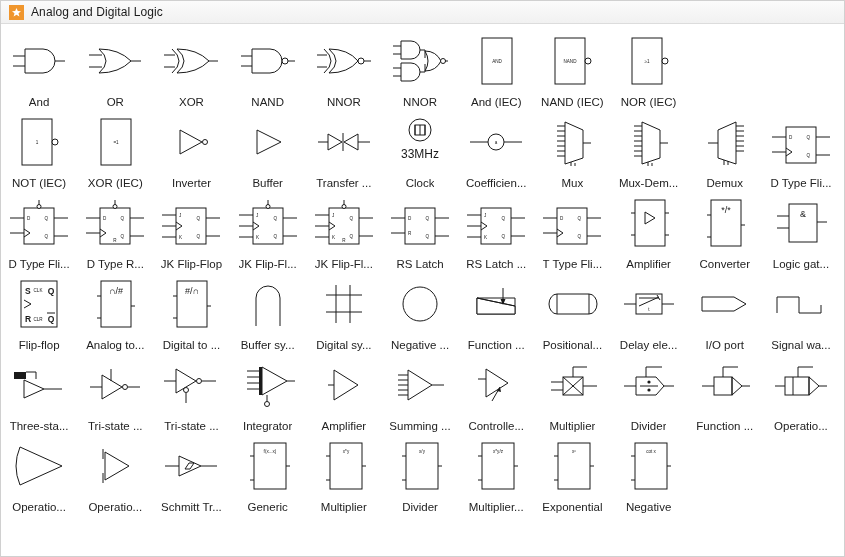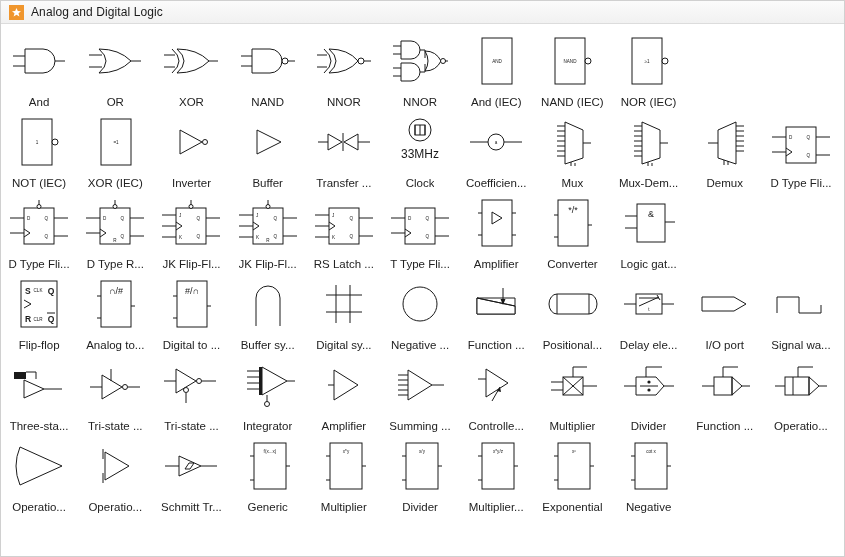--- a/index.html
+++ b/index.html
@@ -398,20 +398,38 @@
           <line class="s" x1="50" y1="38" x2="64" y2="38"></line>
           <text class="tiny" x="44" y="22" text-anchor="end">Q</text>
           <text class="tiny" x="44" y="40" text-anchor="end">Q</text>
               <line class="s" x1="35" y1="2" x2="35" y2="7"></line>
               <circle class="sf" cx="35" cy="8.5" r="2"></circle>
               <text class="tiny" x="35" y="44" text-anchor="middle">R</text>
             </svg>
           </div>
       <div class="caption">D Type R...</div>
     </div>
+        <div class="cell" title="JK Flip-Flop">
+      <div class="glyph">
+            <svg width="70" height="50" viewBox="0 0 70 50">
+              <rect class="sf" x="20" y="10" width="30" height="36"></rect>
+              <line class="s" x1="6" y1="17" x2="20" y2="17"></line>
+            <line class="s" x1="6" y1="28" x2="20" y2="28"></line>
+            <line class="s" x1="6" y1="39" x2="20" y2="39"></line>
+            <text class="tiny" x="23" y="19">J</text>
+              <text class="tiny" x="23" y="41">K</text>
+              <path class="s" d="M20 24 L26 28 L20 32"></path>
+              <line class="s" x1="50" y1="20" x2="64" y2="20"></line>
+          <line class="s" x1="50" y1="38" x2="64" y2="38"></line>
+          <text class="tiny" x="44" y="22" text-anchor="end">Q</text>
+          <text class="tiny" x="44" y="40" text-anchor="end">Q</text>
+            </svg>
+          </div>
+      <div class="caption">JK Flip-Flop</div>
+    </div>
         <div class="cell" title="JK Flip-Fl...">
       <div class="glyph">
             <svg width="70" height="50" viewBox="0 0 70 50">
               <rect class="sf" x="20" y="10" width="30" height="36"></rect>
               <line class="s" x1="6" y1="17" x2="20" y2="17"></line>
             <line class="s" x1="6" y1="28" x2="20" y2="28"></line>
             <line class="s" x1="6" y1="39" x2="20" y2="39"></line>
             <text class="tiny" x="23" y="19">J</text>
               <text class="tiny" x="23" y="41">K</text>
               <path class="s" d="M20 24 L26 28 L20 32"></path>
@@ -439,20 +457,36 @@
           <line class="s" x1="50" y1="38" x2="64" y2="38"></line>
           <text class="tiny" x="44" y="22" text-anchor="end">Q</text>
           <text class="tiny" x="44" y="40" text-anchor="end">Q</text>
               <line class="s" x1="35" y1="2" x2="35" y2="7"></line>
               <circle class="sf" cx="35" cy="8.5" r="2"></circle>
               <text class="tiny" x="35" y="44" text-anchor="middle">R</text>
             </svg>
           </div>
       <div class="caption">JK Flip-Fl...</div>
     </div>
+        <div class="cell" title="RS Latch">
+      <div class="glyph">
+            <svg width="70" height="50" viewBox="0 0 70 50">
+              <rect class="sf" x="20" y="10" width="30" height="36"></rect>
+              <line class="s" x1="6" y1="20" x2="20" y2="20"></line>
+            <line class="s" x1="6" y1="35" x2="20" y2="35"></line>
+            <text class="tiny" x="23" y="22">D</text>
+              <text class="tiny" x="23" y="37">R</text>
+              <line class="s" x1="50" y1="20" x2="64" y2="20"></line>
+          <line class="s" x1="50" y1="38" x2="64" y2="38"></line>
+          <text class="tiny" x="44" y="22" text-anchor="end">Q</text>
+          <text class="tiny" x="44" y="40" text-anchor="end">Q</text>
+            </svg>
+          </div>
+      <div class="caption">RS Latch</div>
+    </div>
         <div class="cell" title="RS Latch ...">
       <div class="glyph">
             <svg width="70" height="50" viewBox="0 0 70 50">
               <rect class="sf" x="20" y="10" width="30" height="36"></rect>
               <line class="s" x1="6" y1="17" x2="20" y2="17"></line>
             <line class="s" x1="6" y1="28" x2="20" y2="28"></line>
             <line class="s" x1="6" y1="39" x2="20" y2="39"></line>
             <text class="tiny" x="23" y="19">J</text>
               <text class="tiny" x="23" y="41">K</text>
               <path class="s" d="M20 24 L26 28 L20 32"></path>

